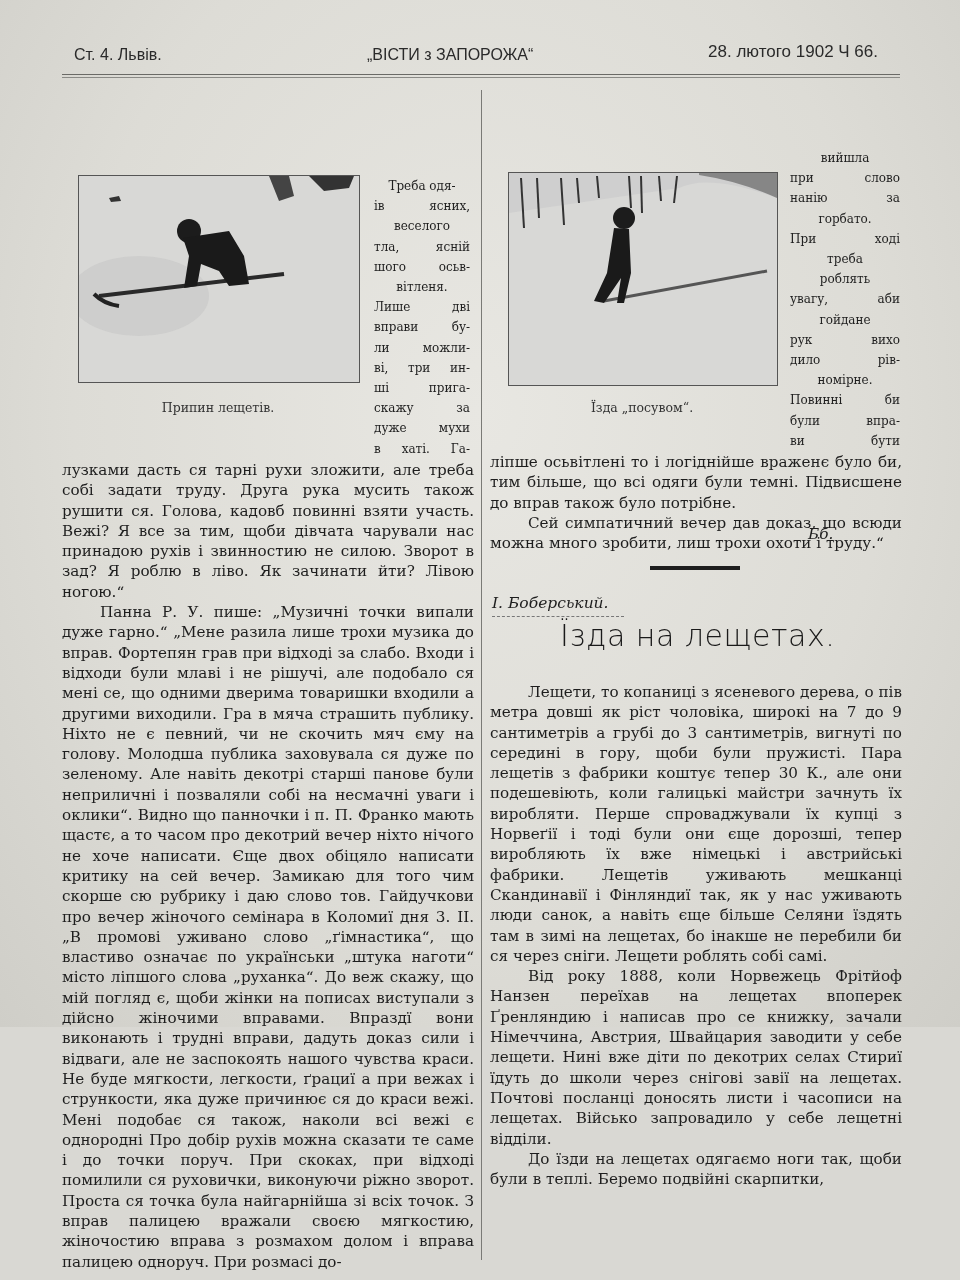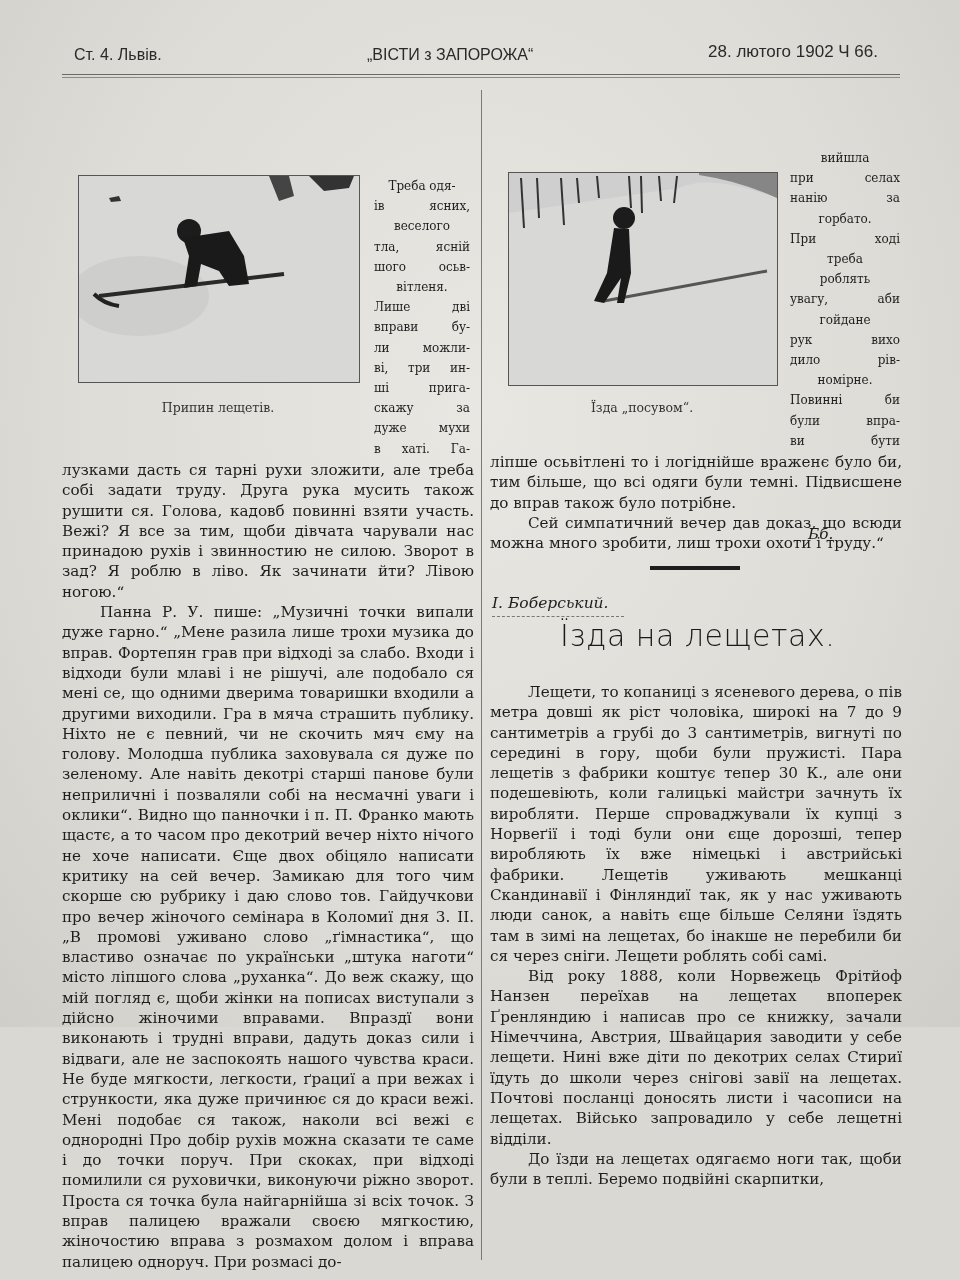--- a/index.html
+++ b/index.html
@@ -123,21 +123,21 @@
       </g>
       <line x1="95" y1="128" x2="258" y2="98" stroke="#555" stroke-width="3"></line>
       <circle cx="115" cy="45" r="11" fill="#1c1c1c"></circle>
       <path d="M105 55 L120 56 L122 100 L115 130 L108 130 L112 105 L95 130 L85 128 L98 100 Z" fill="#1a1a1a"></path>
     </svg>
   </div>
   <div class="caption" style="left:508px; top:400px; width:268px;">Їзда „посувом“.</div>
 
   <div class="narrow" style="left:790px; top:148px; width:110px;">
     <div class="c">вийшла</div>
-    <div>при селах</div>
+    <div>при слово</div>
     <div>нанію за</div>
     <div class="c">горбато.</div>
     <div>При ході</div>
     <div class="c">треба</div>
     <div class="c">роблять</div>
     <div>увагу, аби</div>
     <div class="c">гойдане</div>
     <div>рук вихо</div>
     <div>дило рів-</div>
     <div class="c">номірне.</div>

